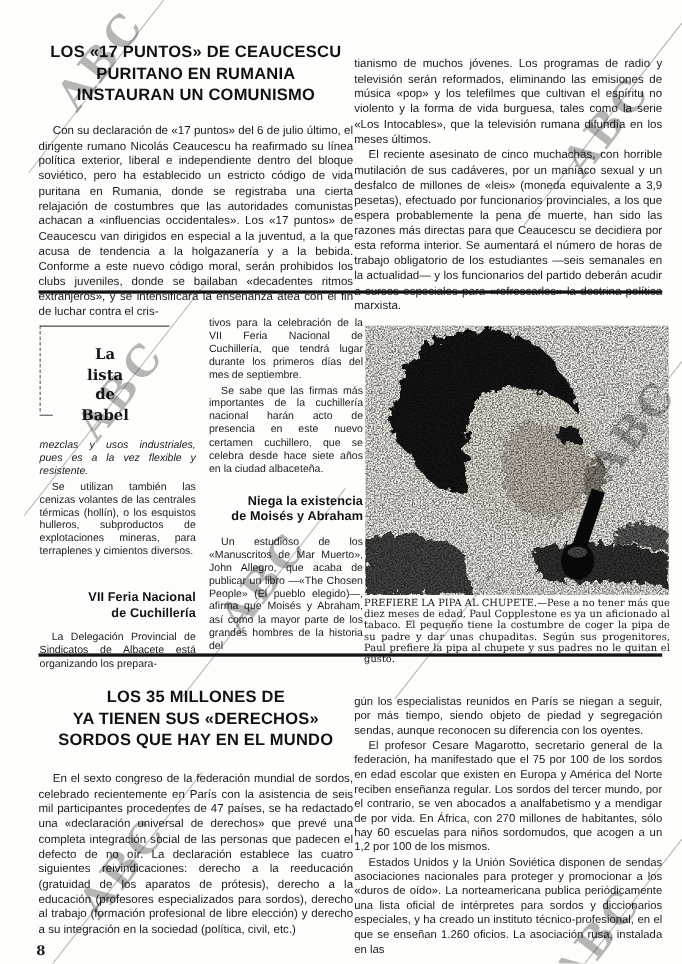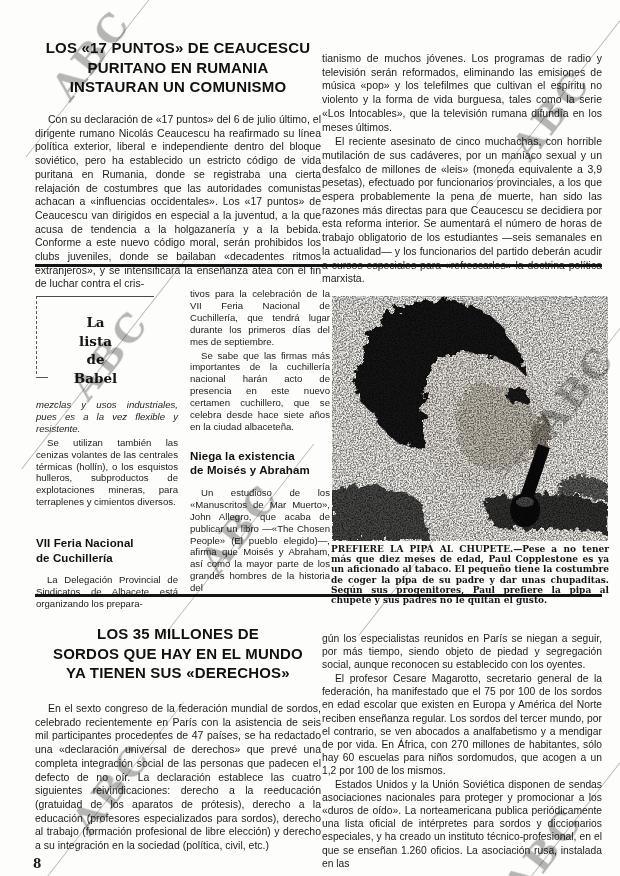--- a/index.html
+++ b/index.html
@@ -29,36 +29,36 @@
     letter-spacing:.2px;color:#111;
   }
   .bodycol{font-size:10.5px;line-height:13.7px;text-align:justify;margin-top:12px;}
   .bodycol p{margin:0;text-indent:13px;}
   .bodycol p.noind{text-indent:0;}
   .bodycol p + p{margin-top:1px;}
   .narrowcol{font-size:9.6px;line-height:11.9px;text-align:justify;}
   .narrowcol p{margin:0;text-indent:11px;}
   .narrowcol p.noind{text-indent:0;}
   .subhead{
-    font-weight:bold;font-size:11.5px;line-height:14.5px;text-align:left;
+    font-weight:bold;font-size:11.5px;line-height:14.5px;text-align:right;
     color:#111;letter-spacing:.1px;
   }
   .rule{background:#141414;height:2.5px;}
   .babel-box{
     box-sizing:border-box;width:118px;height:78px;
     border-top:1.2px solid #4a4a4a;border-left:1.2px dashed #5a5a5a;
     padding-top:16px;text-align:center;
   }
   .babel-box div{
     font-family:"DejaVu Serif",serif;font-weight:bold;font-size:13.5px;
     line-height:18.5px;color:#161616;
   }
   .babel-tick{width:12px;height:0;border-top:1.5px solid #555;margin-top:3px;}
   .caption{
-    font-family:"DejaVu Serif",serif;font-weight:bold;
+    font-family:"DejaVu Serif",serif;font-weight:normal;
     font-size:9px;line-height:10.2px;text-align:justify;color:#161616;
   }
   .pagenum{font-weight:bold;font-size:12px;font-family:"DejaVu Serif",serif;}
   .photo-frame{background:#f1efe9;overflow:hidden;}
 </style>
 </head>
 <body>
 
 <div class="abs headline" style="left:35px;top:38px;width:286px;">
   <div>LOS «17 PUNTOS» DE CEAUCESCU</div>
@@ -135,30 +135,30 @@
     <rect width="276" height="245" filter="url(#grain)" opacity="0.55"></rect>
   </svg>
 </div>
 
 <div class="abs caption" style="left:331px;top:544px;width:278px;">PREFIERE LA PIPA AL CHUPETE.—Pese a no tener más que diez meses de edad, Paul Copplestone es ya un aficionado al tabaco. El pequeño tiene la costumbre de coger la pipa de su padre y dar unas chupaditas. Según sus progenitores, Paul prefiere la pipa al chupete y sus padres no le quitan el gusto.</div>
 
 <div class="abs rule" style="left:35px;top:594px;width:567px;"></div>
 
 <div class="abs headline" style="left:35px;top:624px;width:286px;">
   <div>LOS 35 MILLONES DE</div>
+  <div>YA TIENEN SUS «DERECHOS»</div>
   <div>SORDOS QUE HAY EN EL MUNDO</div>
-  <div>YA TIENEN SUS «DERECHOS»</div>
 </div>
 
 <div class="abs bodycol" style="left:35px;top:690px;width:286px;">
   <p>En el sexto congreso de la federación mundial de sordos, celebrado recientemente en París con la asistencia de seis mil participantes procedentes de 47 países, se ha redactado una «declaración universal de derechos» que prevé una completa integración social de las personas que padecen el defecto de no oír. La declaración establece las cuatro siguientes reivindicaciones: derecho a la reeducación (gratuidad de los aparatos de prótesis), derecho a la educación (profesores especializados para sordos), derecho al trabajo (formación profesional de libre elección) y derecho a su integración en la sociedad (política, civil, etc.)</p>
 </div>
 
 <div class="abs bodycol" style="left:322px;top:620px;width:280px;font-size:10.3px;line-height:13.1px;">
-  <p class="noind">gún los especialistas reunidos en París se niegan a seguir, por más tiempo, siendo objeto de piedad y segregación social, aunque reconocen su establecido con los oyentes.</p>
+  <p class="noind">gún los especialistas reunidos en París se niegan a seguir, por más tiempo, siendo objeto de piedad y segregación sendas, aunque reconocen su diferencia con los oyentes.</p>
   <p>El profesor Cesare Magarotto, secretario general de la federación, ha manifestado que el 75 por 100 de los sordos en edad escolar que existen en Europa y América del Norte reciben enseñanza regular. Los sordos del tercer mundo, por el contrario, se ven abocados a analfabetismo y a mendigar de por vida. En África, con 270 millones de habitantes, sólo hay 60 escuelas para niños sordomudos, que acogen a un 1,2 por 100 de los mismos.</p>
   <p>Estados Unidos y la Unión Soviética disponen de sendas asociaciones nacionales para proteger y promocionar a los «duros de oído». La norteamericana publica periódicamente una lista oficial de intérpretes para sordos y diccionarios especiales, y ha creado un instituto técnico-profesional, en el que se enseñan 1.260 oficios. La asociación rusa, instalada en las</p>
 </div>
 
 <div class="abs pagenum" style="left:33px;top:857px;">8</div>
 
 <span class="wm" style="left:40px;top:32px;">ABC</span>
 <span class="wm" style="left:500px;top:92px;">ABC</span>
 <span class="wm" style="left:58px;top:332px;">ABC</span>
 <span class="wm" style="left:524px;top:368px;">ABC</span>

